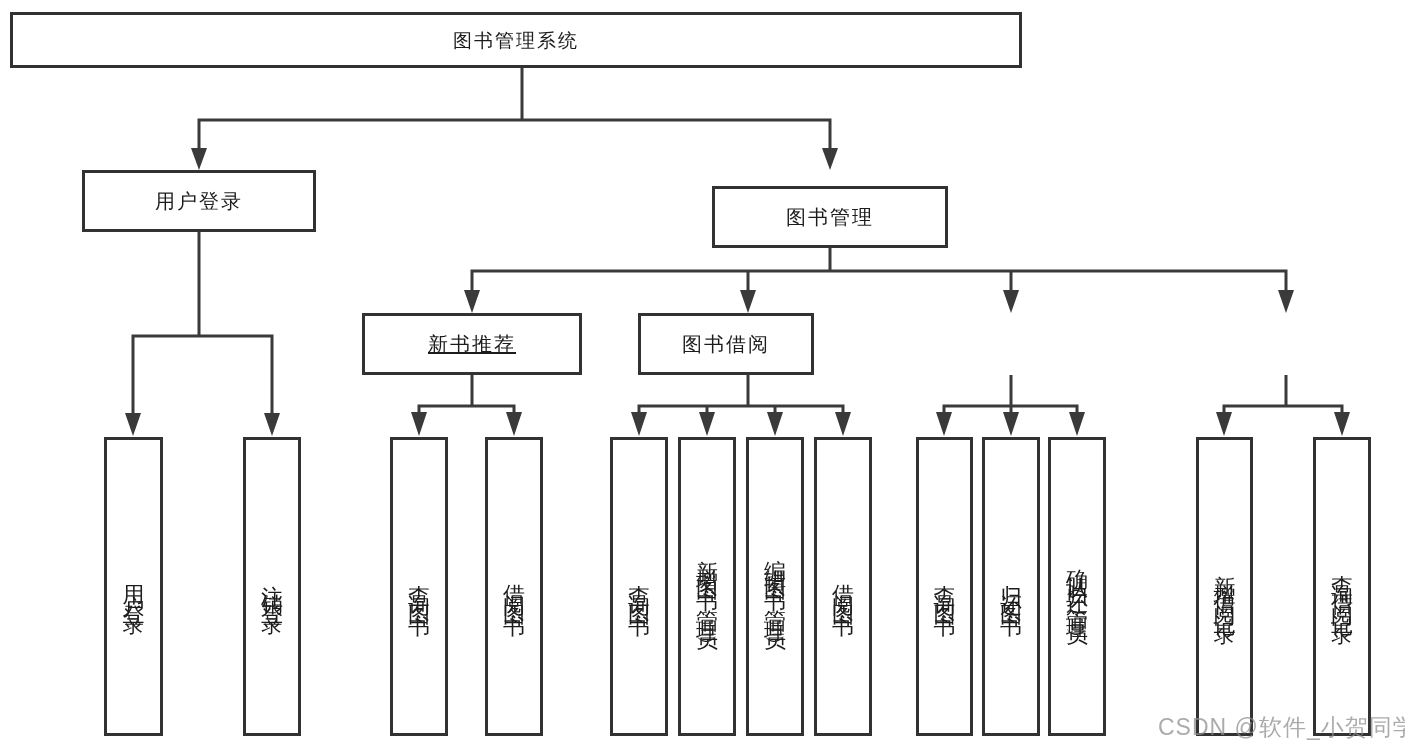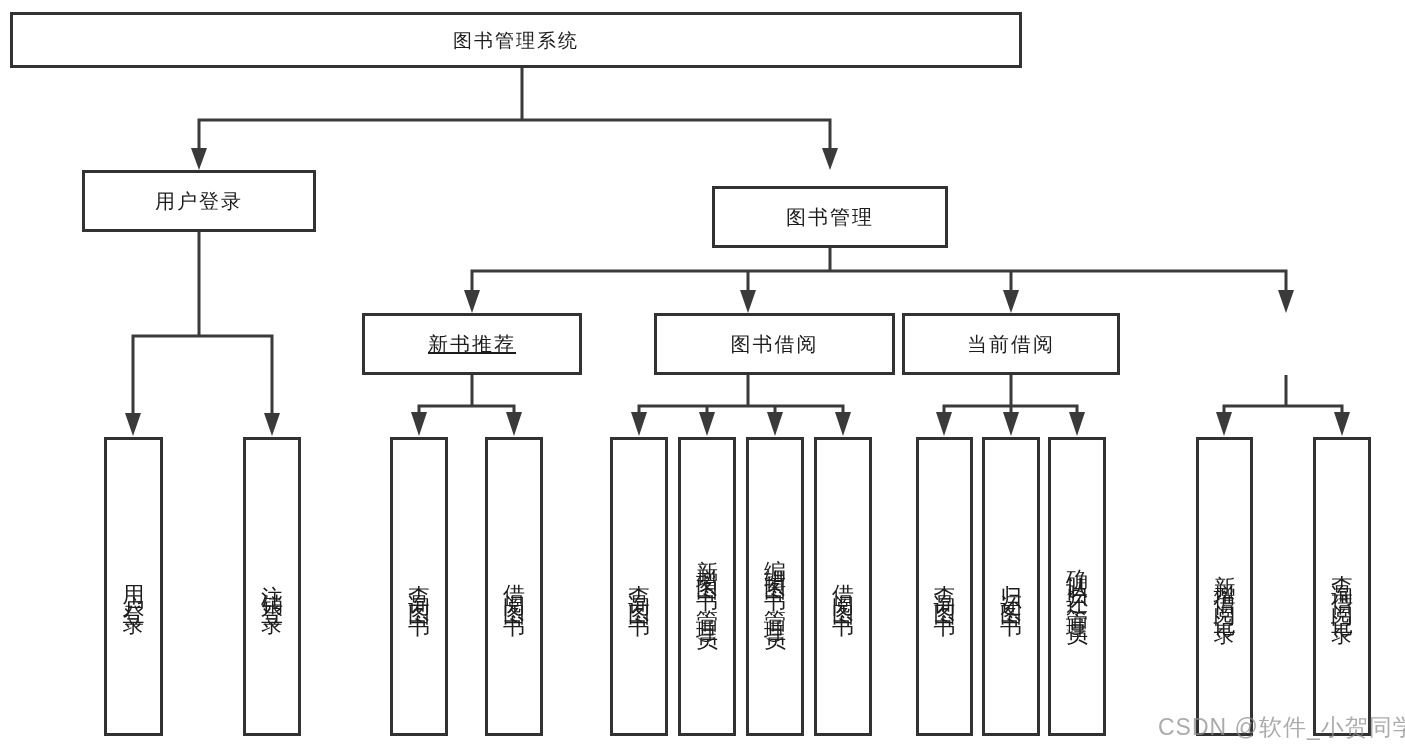--- a/index.html
+++ b/index.html
@@ -110,25 +110,22 @@
   <div class="box" style="left:82px; top:170px; width:234px; height:62px;">
     <span class="hlabel">用户登录</span>
   </div>
   <div class="box" style="left:712px; top:170px; width:236px; height:62px;margin-top:16px;">
     <span class="hlabel">图书管理</span>
   </div>
 
   <div class="box" style="left:362px; top:313px; width:220px; height:62px;text-decoration:underline;">
     <span class="hlabel">新书推荐</span>
   </div>
-  <div class="box" style="left:638px; top:313px; width:241px; height:62px;margin-left:16px;">
+  <div class="box" style="left:638px; top:313px; width:176px; height:62px;">
     <span class="hlabel">图书借阅</span>
-  </div>
-  <div class="box" style="left:902px; top:313px; width:218px; height:62px;">
-    <span class="hlabel">当前借阅</span>
   </div>
 
   <div class="box" style="left:104px; top:437px; width:59px; height:299px;">
     <span class="vlabel">用户登录</span>
   </div>
   <div class="box" style="left:243px; top:437px; width:58px; height:299px;">
     <span class="vlabel">注销登录</span>
   </div>
 
   <div class="box" style="left:390px; top:437px; width:58px; height:299px;">

